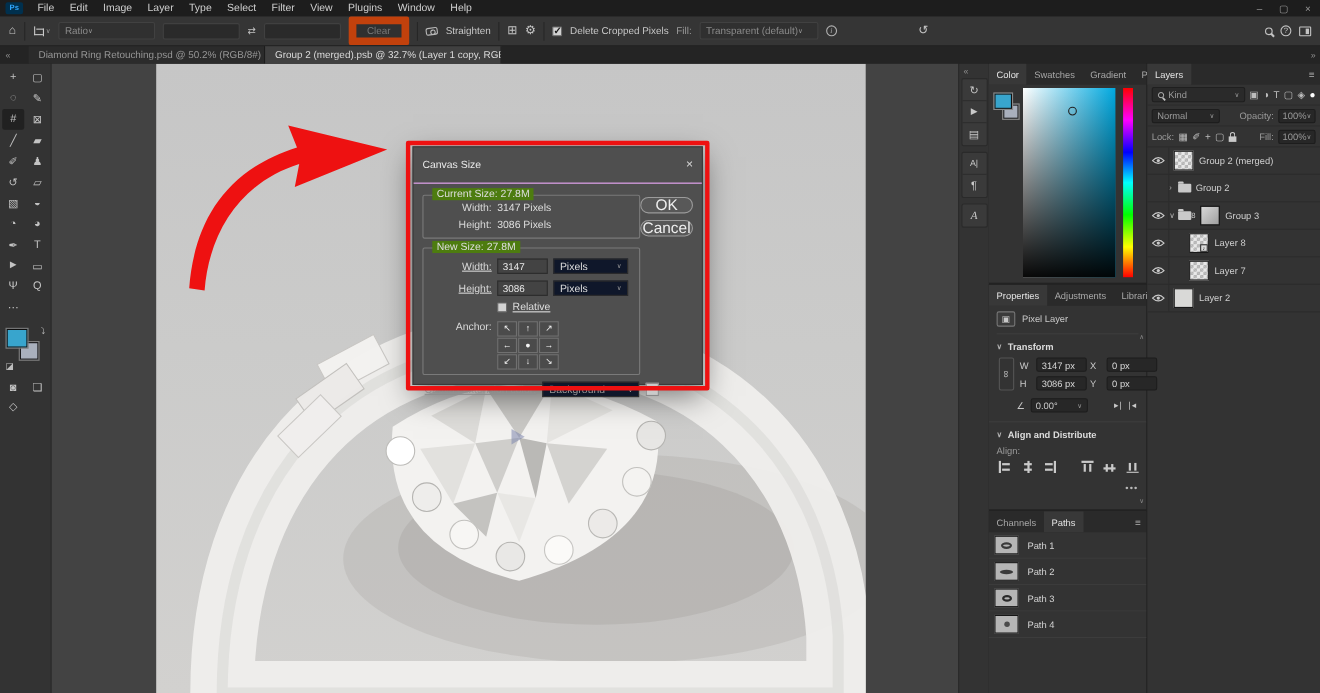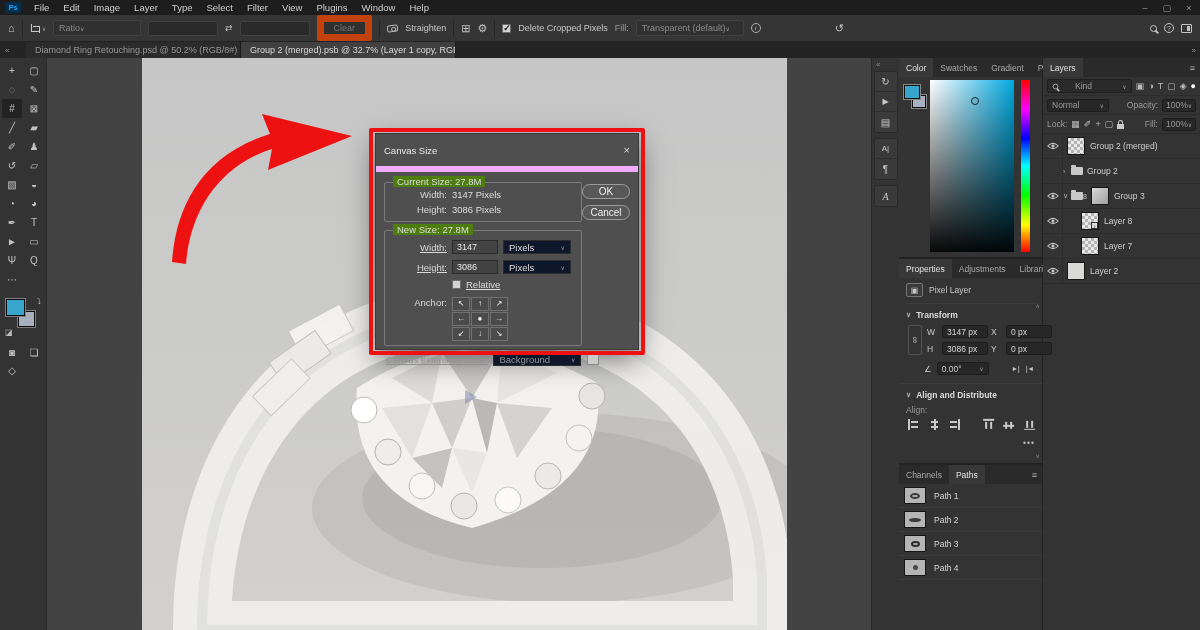--- a/index.html
+++ b/index.html
@@ -64,30 +64,30 @@
   .pasteboard{flex:1;position:relative;background:#434343;min-width:0;overflow:hidden}
   .document{position:absolute;left:95px;top:0;width:645px;bottom:0;background:linear-gradient(180deg,#c6c6c6 0%,#cbcbca 45%,#d2d1cf 100%)}
   .playico{position:absolute;left:323px;top:332px;width:0;height:0;border-left:12px solid rgba(125,135,175,0.55);border-top:7px solid transparent;border-bottom:7px solid transparent}
 
   
   .red-frame{position:absolute;left:322px;top:70px;width:276px;height:227px;border:4px solid #ee1111;border-radius:2px;z-index:6;pointer-events:none}
   .red-arrow{position:absolute;left:115px;top:32px;z-index:6;pointer-events:none}
 
   
   .dialog{position:absolute;left:328px;top:75px;width:264px;height:217px;background:#4f4f4f;border:1px solid #3a3a3a;box-shadow:0 10px 26px rgba(0,0,0,.5);z-index:5;font-size:9.5px;color:#dedede}
-  .dlg-title{height:18px;display:flex;align-items:center;padding:16px 8px;border-bottom:6px solid #f0abfc;color:#e9e9e9}
+  .dlg-title{height:18px;display:flex;align-items:center;padding:16px 8px;border-bottom:1px solid #f0abfc;color:#e9e9e9}
   .dlg-x{margin-left:auto;color:#d3d3d3;font-size:11px}
   .dlg-body{position:relative;height:197px}
   .group{position:absolute;border:1px solid #7a7a7a;border-radius:2px}
   .group-label{position:absolute;top:-7px;left:8px;background:#4d7c0f;padding:0 4px;white-space:nowrap}
   .g1{left:8px;top:10px;width:198px;height:40px}
   .g2{left:8px;top:58px;width:198px;height:116px}
   .frow{position:absolute;display:flex;align-items:center;gap:5px}
   .flabel{width:62px;text-align:right;color:#d8d8d8}
-  .dlg-btn{position:absolute;right:8px;width:48px;height:15px;background:#585858;border:1px solid #9b9b9b;border-radius:8px;color:#efefef;font-size:10px;text-align:center;line-height:13px}
+  .dlg-btn{position:absolute;right:8px;width:48px;height:15px;background:#585858;border:1px solid #9b9b9b;border-radius:8px;color:#efefef;font-size:14px;text-align:center;line-height:13px}
   .dfield{width:46px;height:14px;background:#434343;border:1px solid #2c2c2c;color:#e8e8e8;font-size:9px;padding:0 4px;font-family:"Liberation Sans",sans-serif}
   .dselect{width:68px;height:14px;background:#0f172a;border:1px solid #2c2c2c;display:flex;align-items:center;justify-content:space-between;padding:0 5px}
   .anchor-grid{display:grid;grid-template-columns:repeat(3,18px);grid-auto-rows:14px;gap:1px}
   .acell{background:#4b4b4b;border:1px solid #707070;display:flex;align-items:center;justify-content:center;font-size:8px;color:#f2f2f2;line-height:1}
   .ext-row{position:absolute;left:10px;top:180px;display:flex;align-items:center;gap:6px;color:#909090}
   .dselect.dim{color:#969696;width:88px}
   .ext-swatch{width:12px;height:12px;background:#cacaca;border:1px solid #8a8a8a}
 
   
   .dockstrip{width:28px;background:#333333;border-left:1px solid #282828;display:flex;flex-direction:column;align-items:center;flex:0 0 auto;font-size:10px}
@@ -143,21 +143,21 @@
   .paths-body{flex:1;font-size:8.5px}
   .prow{height:24px;display:flex;align-items:center;gap:8px;border-bottom:1px solid #3c3c3c;padding-left:5px;background:#333}
   .pthumb{width:22px;height:17px;background:#b5b5b5;border:1px solid #161616;display:flex;align-items:center;justify-content:center}
   .psh1{width:10px;height:6px;border:2px solid #3a3a3a;border-radius:50%}
   .psh2{width:12px;height:4px;background:#3a3a3a;border-radius:50%}
   .psh3{width:9px;height:6px;border:2px solid #2a2a2a;border-radius:50%;background:#b5b5b5}
   .psh4{width:5px;height:5px;background:#4a4a4a;border-radius:50%}
 
   
   .lrow{height:19px;display:flex;align-items:center;gap:4px;padding:0 4px;font-size:8.5px;color:#c9c9c9;border-bottom:1px solid #2c2c2c;flex:0 0 auto}
-  .lsearch{flex:1;height:14px;background:#2a2a2a;border:1px solid #1f1f1f;border-radius:2px;display:flex;align-items:center;gap:16px;padding:0 4px;color:#9a9a9a}
+  .lsearch{flex:1;height:14px;background:#2a2a2a;border:1px solid #1f1f1f;border-radius:2px;display:flex;align-items:center;gap:3px;padding:0 4px;color:#9a9a9a}
   .fico{color:#bdbdbd;font-size:9px}
   .lselect{width:62px;height:13px;background:#272727;border:1px solid #1d1d1d;border-radius:2px;display:flex;align-items:center;justify-content:space-between;padding:0 4px}
   .lminisel{width:34px;height:13px;background:#272727;border:1px solid #1d1d1d;border-radius:2px;display:flex;align-items:center;justify-content:space-between;padding:0 3px}
   .dimlbl{color:#9a9a9a}
   .lock{width:7px;height:5px;background:#c9c9c9;position:relative;margin-top:4px;display:inline-block}
   .lock::before{content:"";position:absolute;top:-4px;left:1px;width:3px;height:4px;border:1px solid #c9c9c9;border-bottom:none;border-radius:3px 3px 0 0}
   .layers-list{flex:1;overflow:hidden}
   .layer{height:25px;display:flex;align-items:center;border-bottom:1px solid #2c2c2c;background:#333;font-size:8.5px;color:#cfcfcf}
   .layer.selected{background:#4a4a4a}
   .eyecell{width:20px;align-self:stretch;border-right:1px solid #2c2c2c;display:flex;align-items:center;justify-content:center;flex:0 0 auto}

